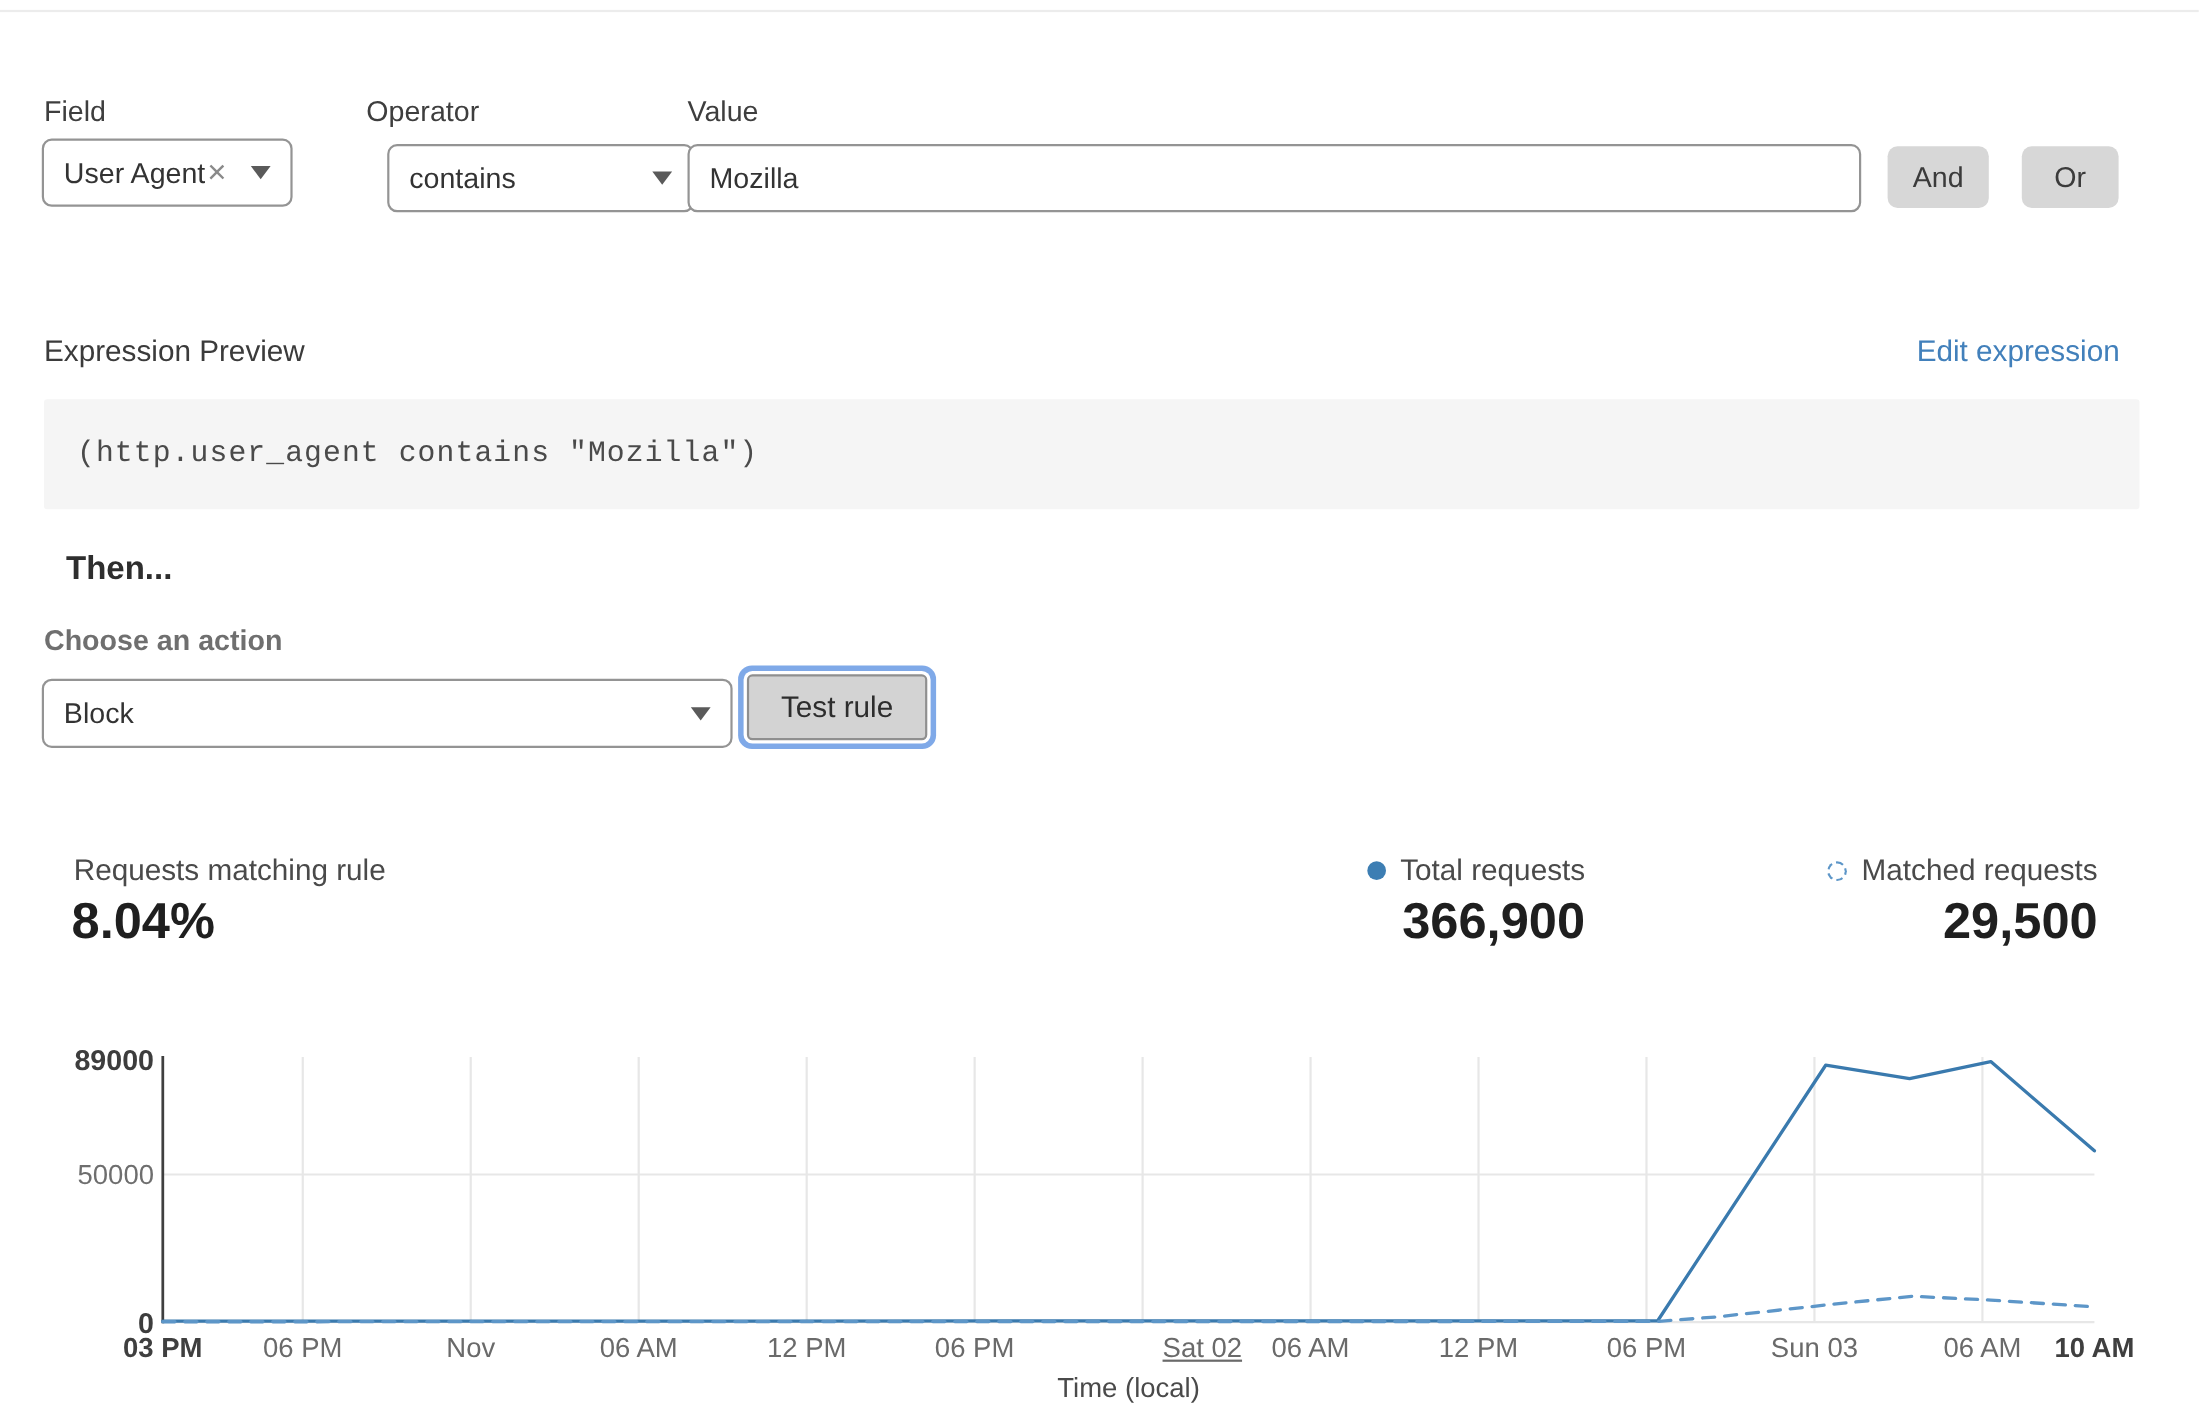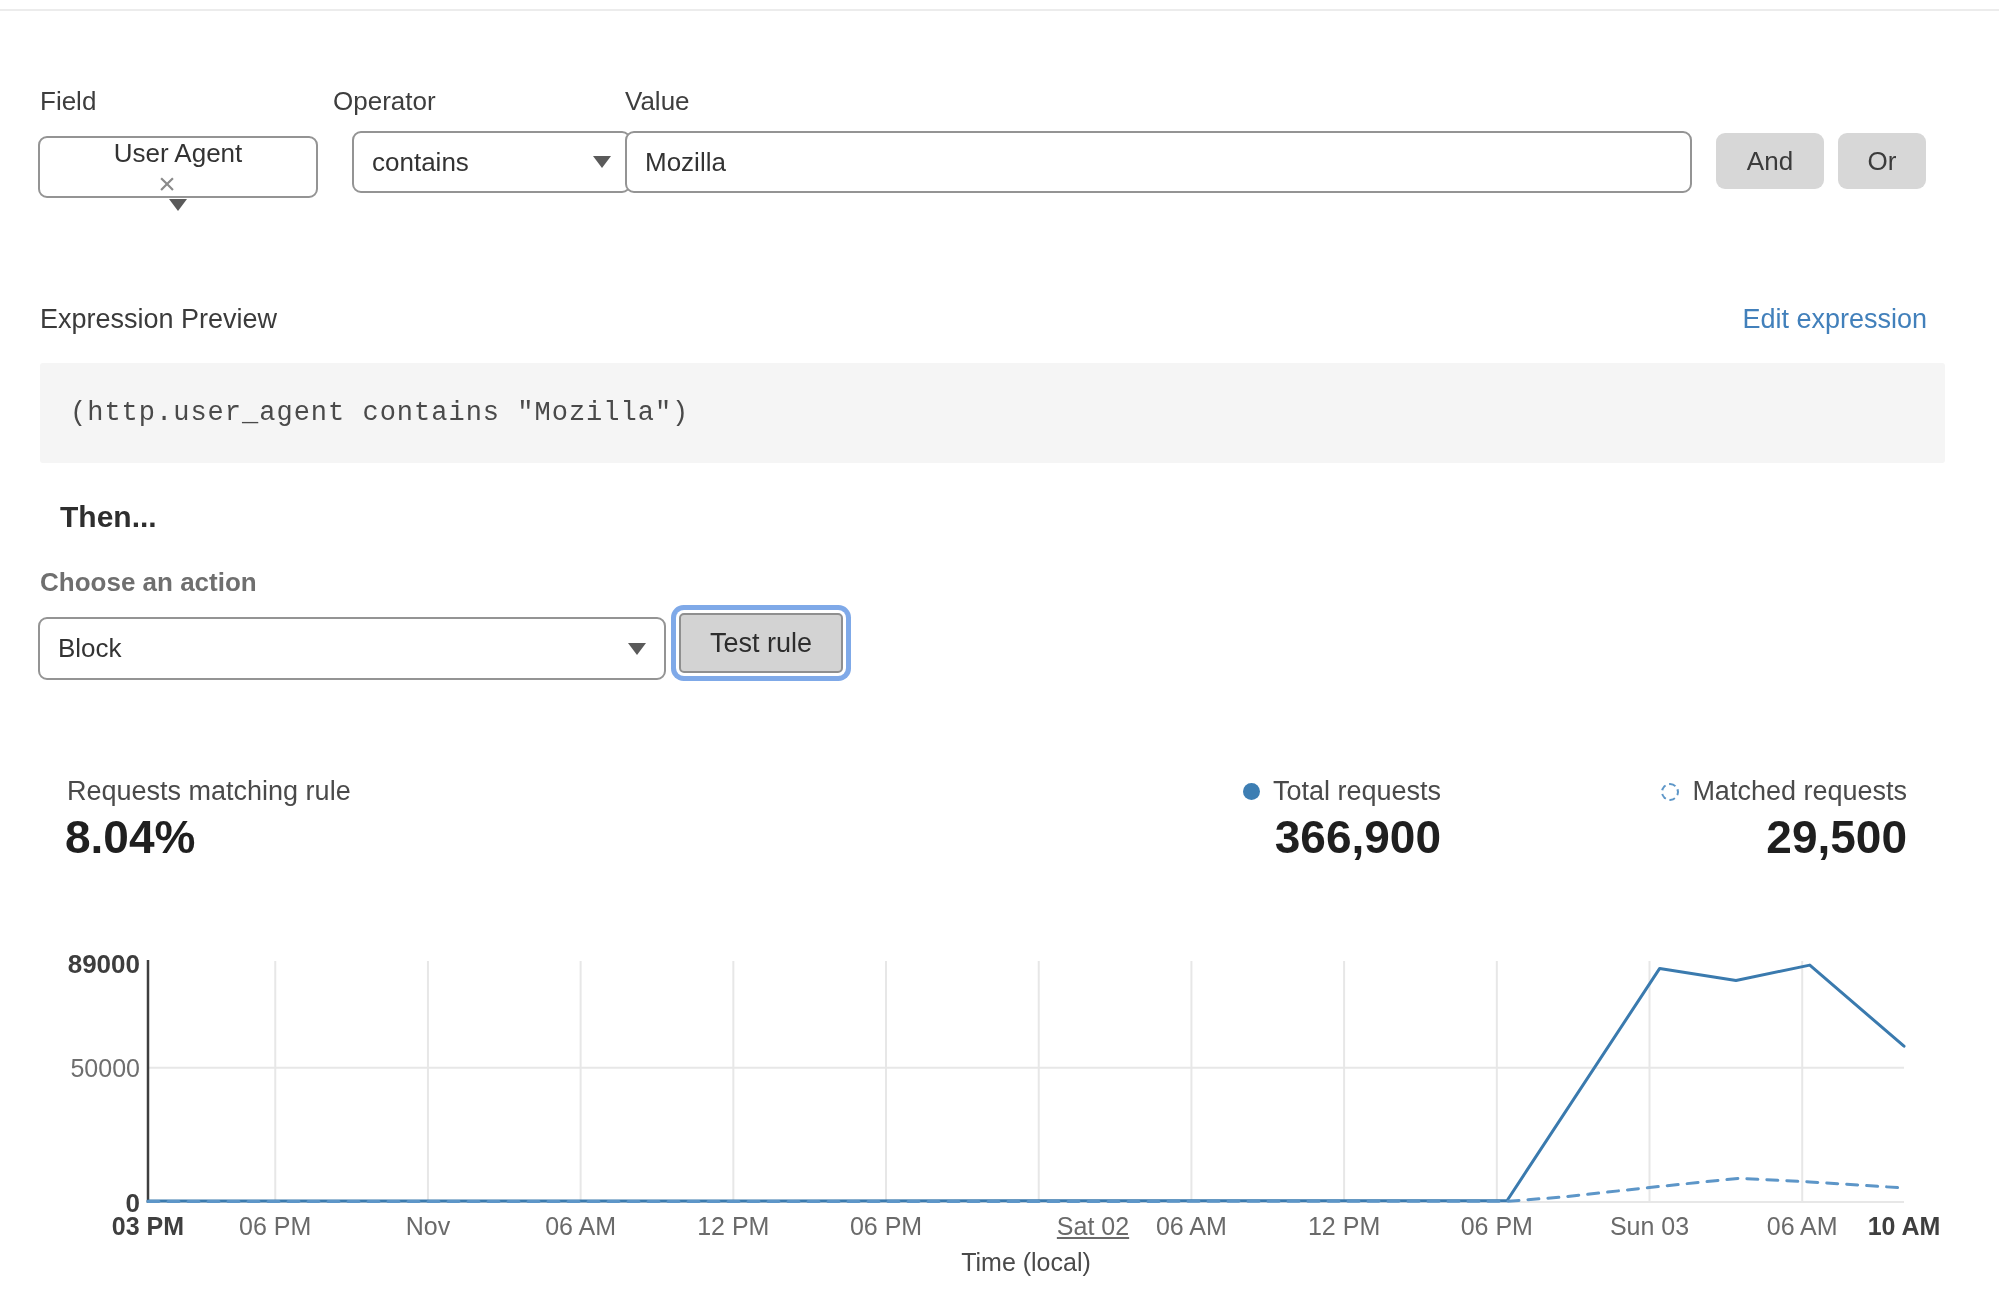--- a/index.html
+++ b/index.html
@@ -55,36 +55,36 @@
 
 <div id="screen">
 
   <div class="abs hairline"></div>
 
 
   <div class="abs field-label" style="left:40px;top:86px;">Field</div>
   <div class="abs field-label" style="left:333px;top:86px;">Operator</div>
   <div class="abs field-label" style="left:625px;top:86px;">Value</div>
 
-  <div class="abs control" style="left:38px;top:136px;width:280px;flex-direction:column;">
+  <div class="abs control" style="left:38px;top:126px;width:228px;">
     <span style="flex:1;">User Agent</span>
     <span class="x-glyph" style="margin-right:22px;">×</span>
     <span class="chev"></span>
   </div>
 
   <div class="abs control" style="left:333px;top:131px;width:279px;margin-left:19px;">
     <span style="flex:1;">contains</span>
     <span class="chev"></span>
   </div>
 
   <div class="abs control" style="left:625px;top:131px;width:1067px;">
     <span>Mozilla</span>
   </div>
 
-  <button class="abs gray-btn" style="left:1716px;top:133px;width:108px;">And</button>
+  <button class="abs gray-btn" style="left:1716px;top:133px;width:92px;">And</button>
   <button class="abs gray-btn" style="left:1838px;top:133px;width:88px;">Or</button>
 
   <div class="abs section-label" style="left:40px;top:304px;">Expression Preview</div>
   <a class="abs link" style="right:72px;top:304px;" href="#">Edit expression</a>
   <div class="abs code-box">
     <span class="code-text">(http.user_agent contains "Mozilla")</span>
   </div>
 
   <div class="abs h1" style="left:40px;top:500px;margin-left:20px;">Then...</div>
   <div class="abs muted-label" style="left:40px;top:567px;">Choose an action</div>

